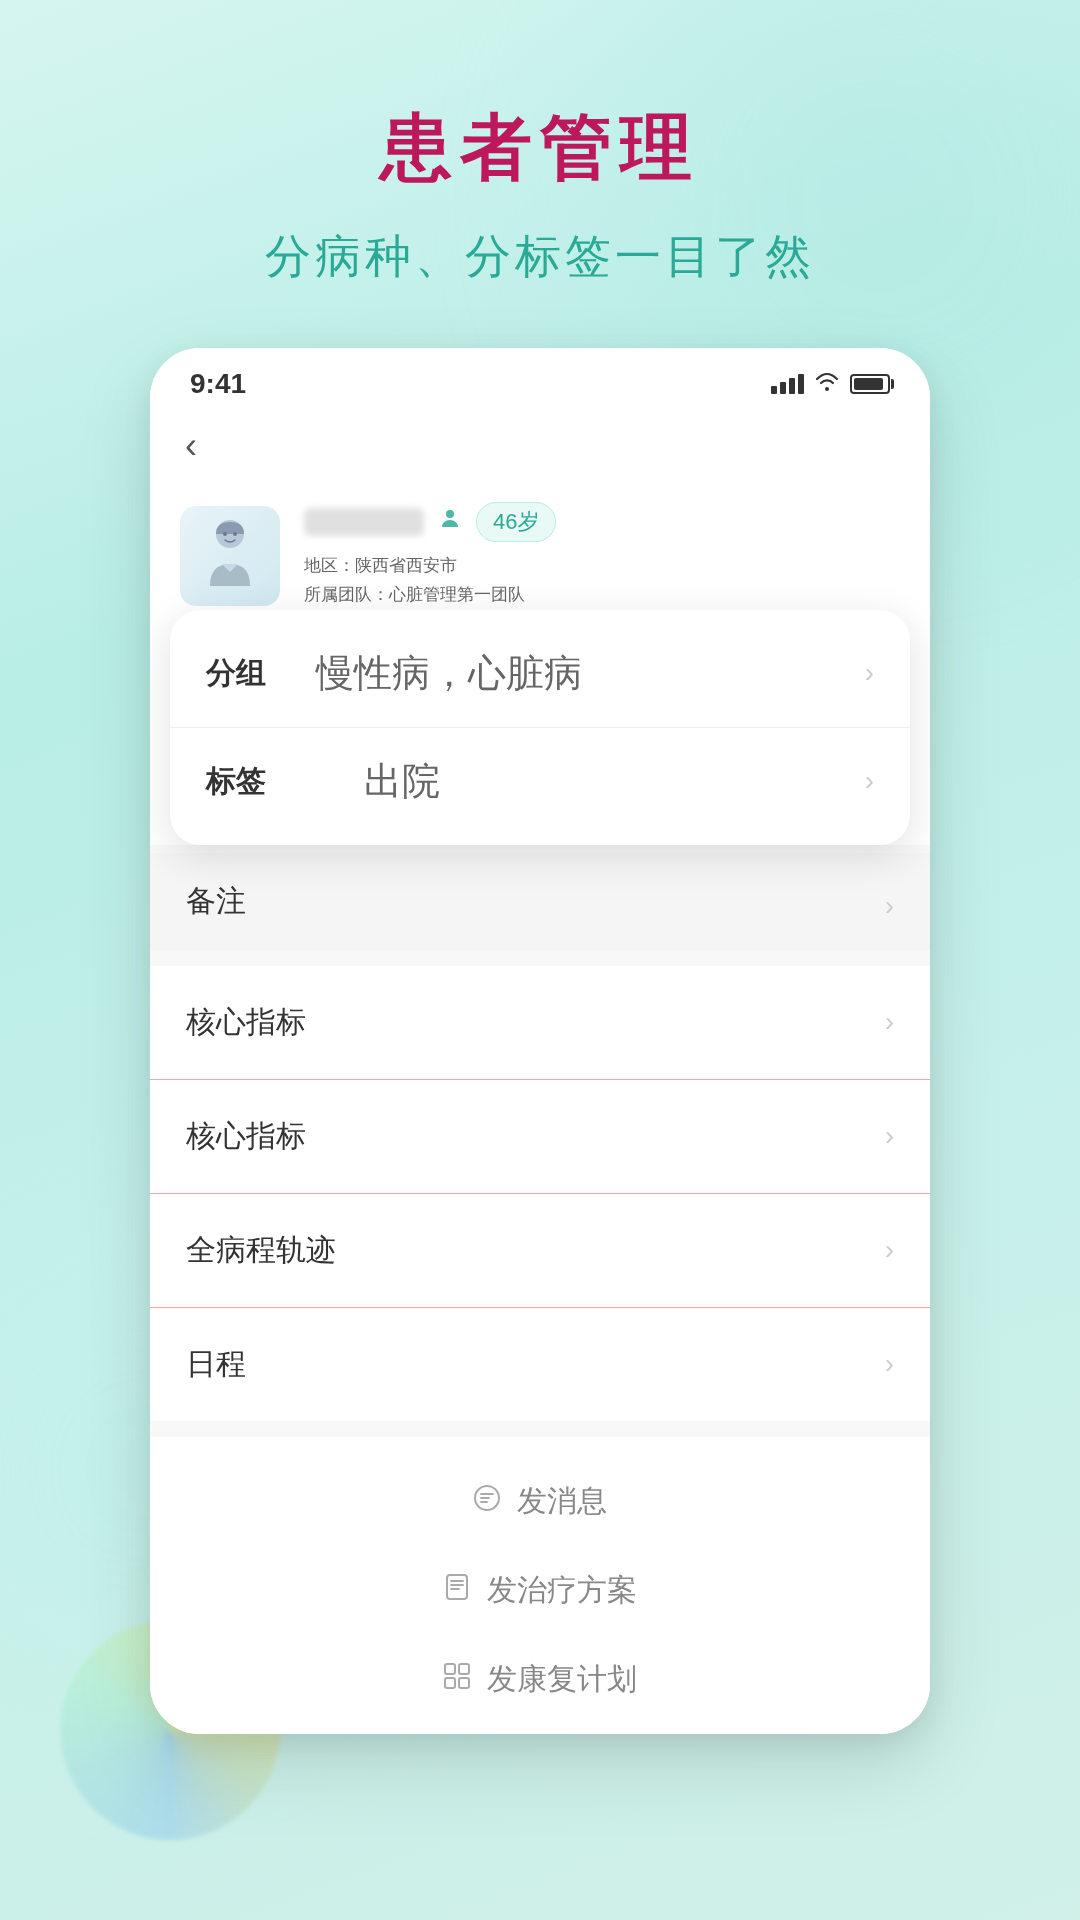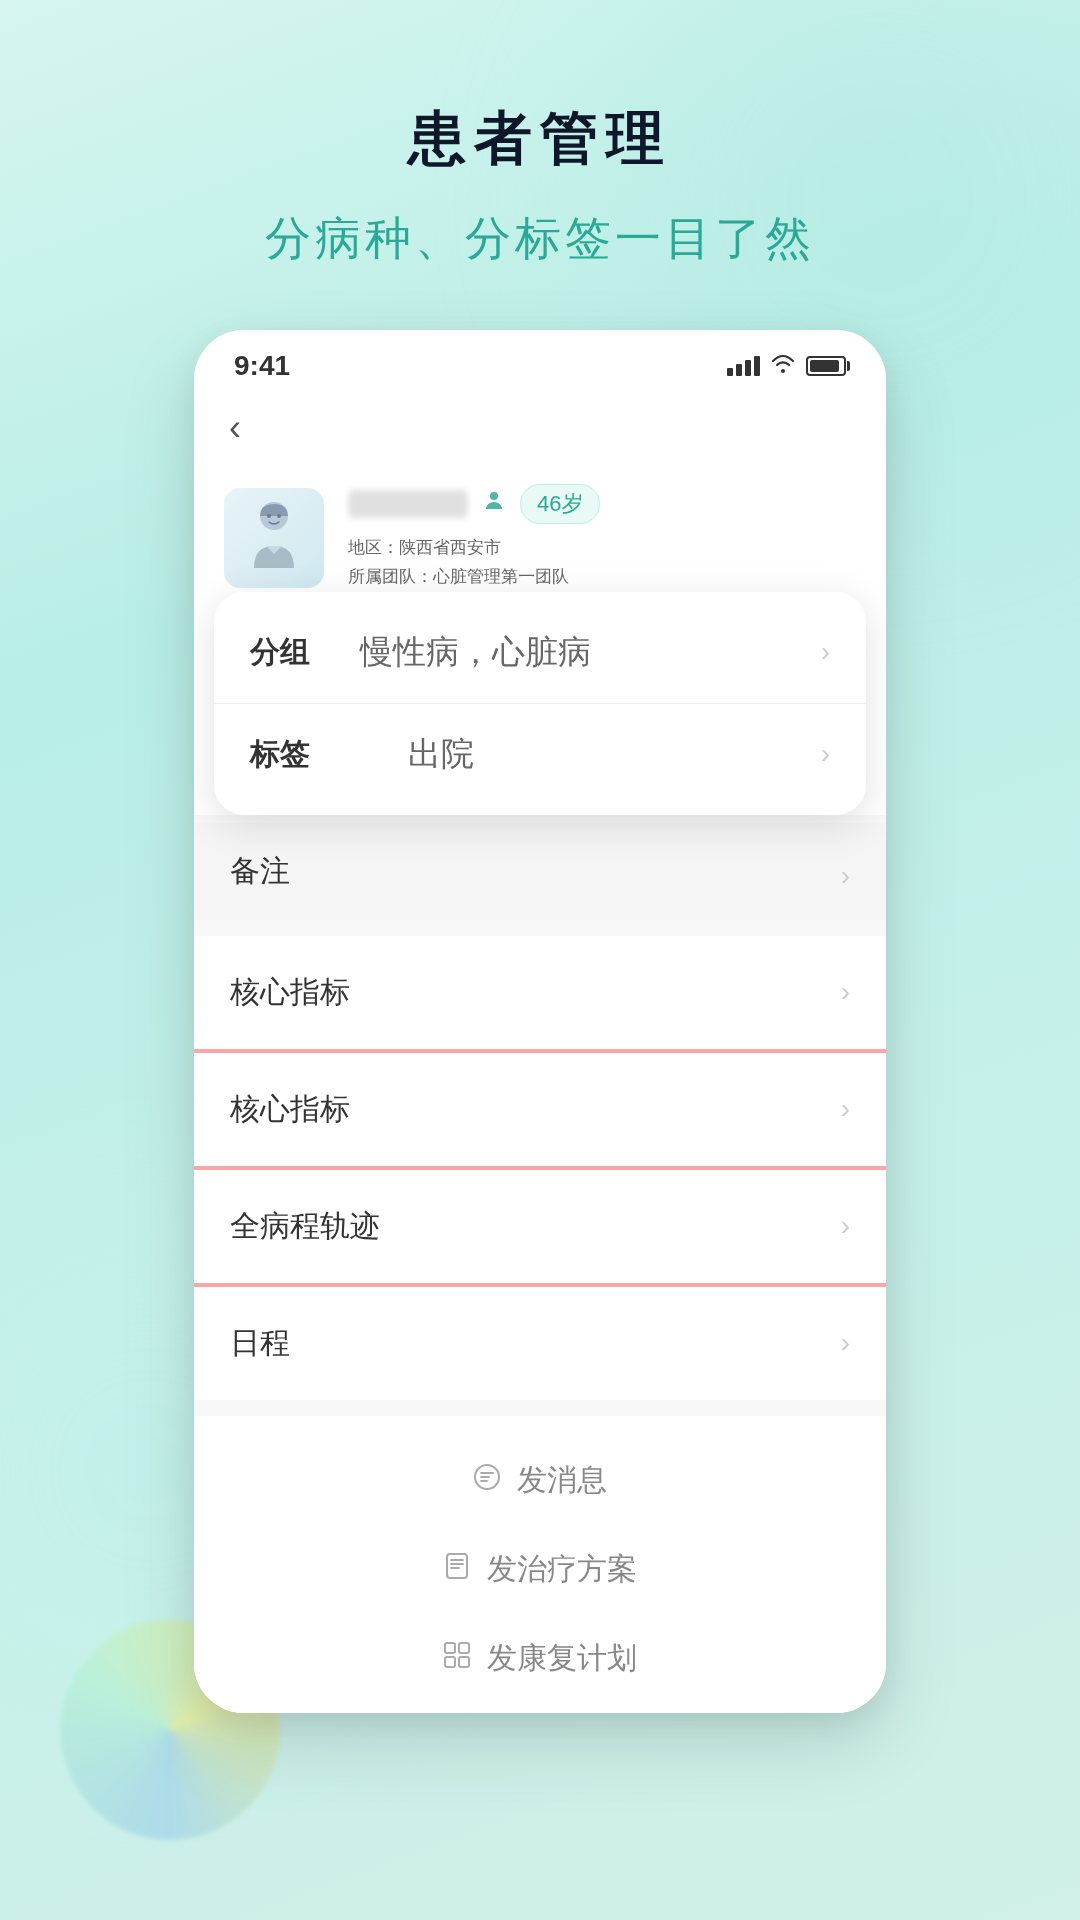--- a/index.html
+++ b/index.html
@@ -35,39 +35,39 @@
     
     .header-section {
       position: relative;
       z-index: 2;
       text-align: center;
       padding-top: 100px;
       padding-bottom: 60px;
     }
 
     .main-title {
-      font-size: 58px;
+      font-size: 72px;
       font-weight: 800;
-      color: #0f172a;
+      color: #be185d;
       letter-spacing: 8px;
       margin-bottom: 30px;
     }
 
     .sub-title {
       font-size: 46px;
       font-weight: 500;
       color: #2aaa96;
       letter-spacing: 4px;
     }
 
     
     .phone-mockup {
       position: relative;
       z-index: 3;
-      width: 692px;
+      width: 780px;
       margin: 0 auto;
       background: white;
       border-radius: 50px;
       box-shadow: 0 30px 80px rgba(0,0,0,0.12), 0 10px 30px rgba(0,0,0,0.08);
       overflow: hidden;
     }
 
     
     .status-bar {
       display: flex;
@@ -246,41 +246,41 @@
     .overlay-label {
       font-size: 30px;
       font-weight: 600;
       color: #333;
       width: 90px;
       flex-shrink: 0;
     }
 
     .overlay-value {
       flex: 1;
-      font-size: 33px;
+      font-size: 38px;
       color: #666;
       margin-left: 20px;
     }
 
     .chevron-icon {
       color: #ccc;
       font-size: 28px;
     }
 
     .list-section {
       background: white;
       margin-bottom: 16px;
     }
 
     .list-item {
       display: flex;
       align-items: center;
       justify-content: space-between;
       padding: 36px 36px;
-      border-bottom: 4px solid #fca5a5;
+      border-bottom: 1px solid #fca5a5;
       cursor: pointer;
     }
     .list-item:last-child {
       border-bottom: none;
     }
 
     .list-item-label {
       font-size: 30px;
       color: #333;
       font-weight: 500;

